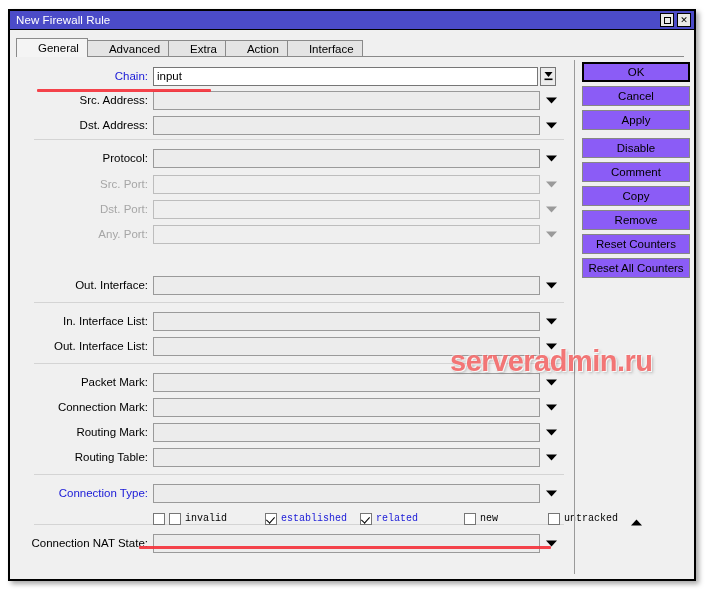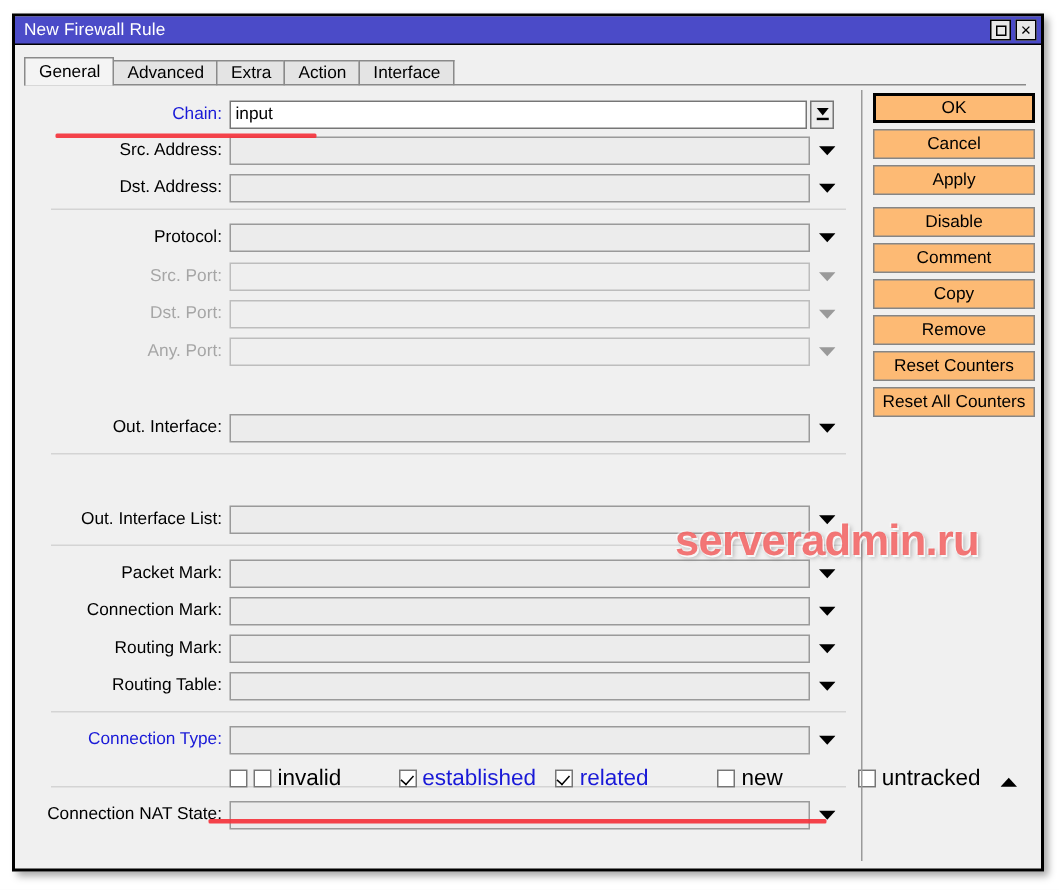--- a/index.html
+++ b/index.html
@@ -85,21 +85,21 @@
     left: 0px;
     top: 7px;
     display: flex;
     align-items: flex-end;
     height: 20px;
     padding-left: 6px;
   }
   .tab {
     font-size: 11.5px;
     color: #000;
-    padding: 2px 8px 3px 9px;
+    padding: 2px 8px 3px 21px;
     background: #e4e4e4;
     border: 1px solid #8a8a8a;
     border-bottom: none;
     margin-right: -1px;
     height: 17px;
     box-sizing: border-box;
     line-height: 13px;
     cursor: pointer;
     white-space: nowrap;
   }
@@ -224,21 +224,21 @@
     content: "";
     position: absolute;
     left: 2px;
     top: 1px;
     width: 4px;
     height: 7px;
     border: solid #000;
     border-width: 0 1.8px 1.8px 0;
     transform: rotate(42deg);
   }
-  .cblabel { font-size: 15px; color: #000; }
+  .cblabel { font-size: 10px; color: #000; font-family: Liberation Mono, monospace; }
   .cblabel.blue { color: #1919d7; }
   .upArrow {
     position: absolute;
     right: -24px;
     top: 3px;
     cursor: pointer;
   }
   
   .btnpanel {
     position: absolute;
@@ -250,21 +250,21 @@
     position: absolute;
     left: 564px;
     top: 30px;
     width: 1px;
     height: 514px;
     background: #9a9a9a;
   }
   .btn {
     width: 108px;
     height: 20px;
-    background: #fdba74;
+    background: #8b5cf6;
     border: 1px solid #868686;
     box-sizing: border-box;
     font-size: 11.5px;
     color: #000;
     display: flex;
     align-items: center;
     justify-content: center;
     margin-bottom: 4px;
     cursor: pointer;
     white-space: nowrap;
@@ -410,20 +410,29 @@
         <div class="row" style="top:219px">
           <div class="lbl">Out. Interface:</div>
           <div class="field"></div>
           <div class="arrow">
             <svg width="11" height="7" viewBox="0 0 11 7">
                 <polygon points="0,0.5 11,0.5 5.5,6.5" fill="#000"></polygon>
               </svg>
           </div>
         </div>
 
+        <div class="row" style="top:255px">
+          <div class="lbl">In. Interface List:</div>
+          <div class="field"></div>
+          <div class="arrow">
+            <svg width="11" height="7" viewBox="0 0 11 7">
+                <polygon points="0,0.5 11,0.5 5.5,6.5" fill="#000"></polygon>
+              </svg>
+          </div>
+        </div>
 
         <div class="row" style="top:280px">
           <div class="lbl">Out. Interface List:</div>
           <div class="field"></div>
           <div class="arrow">
             <svg width="11" height="7" viewBox="0 0 11 7">
                 <polygon points="0,0.5 11,0.5 5.5,6.5" fill="#000"></polygon>
               </svg>
           </div>
         </div>

